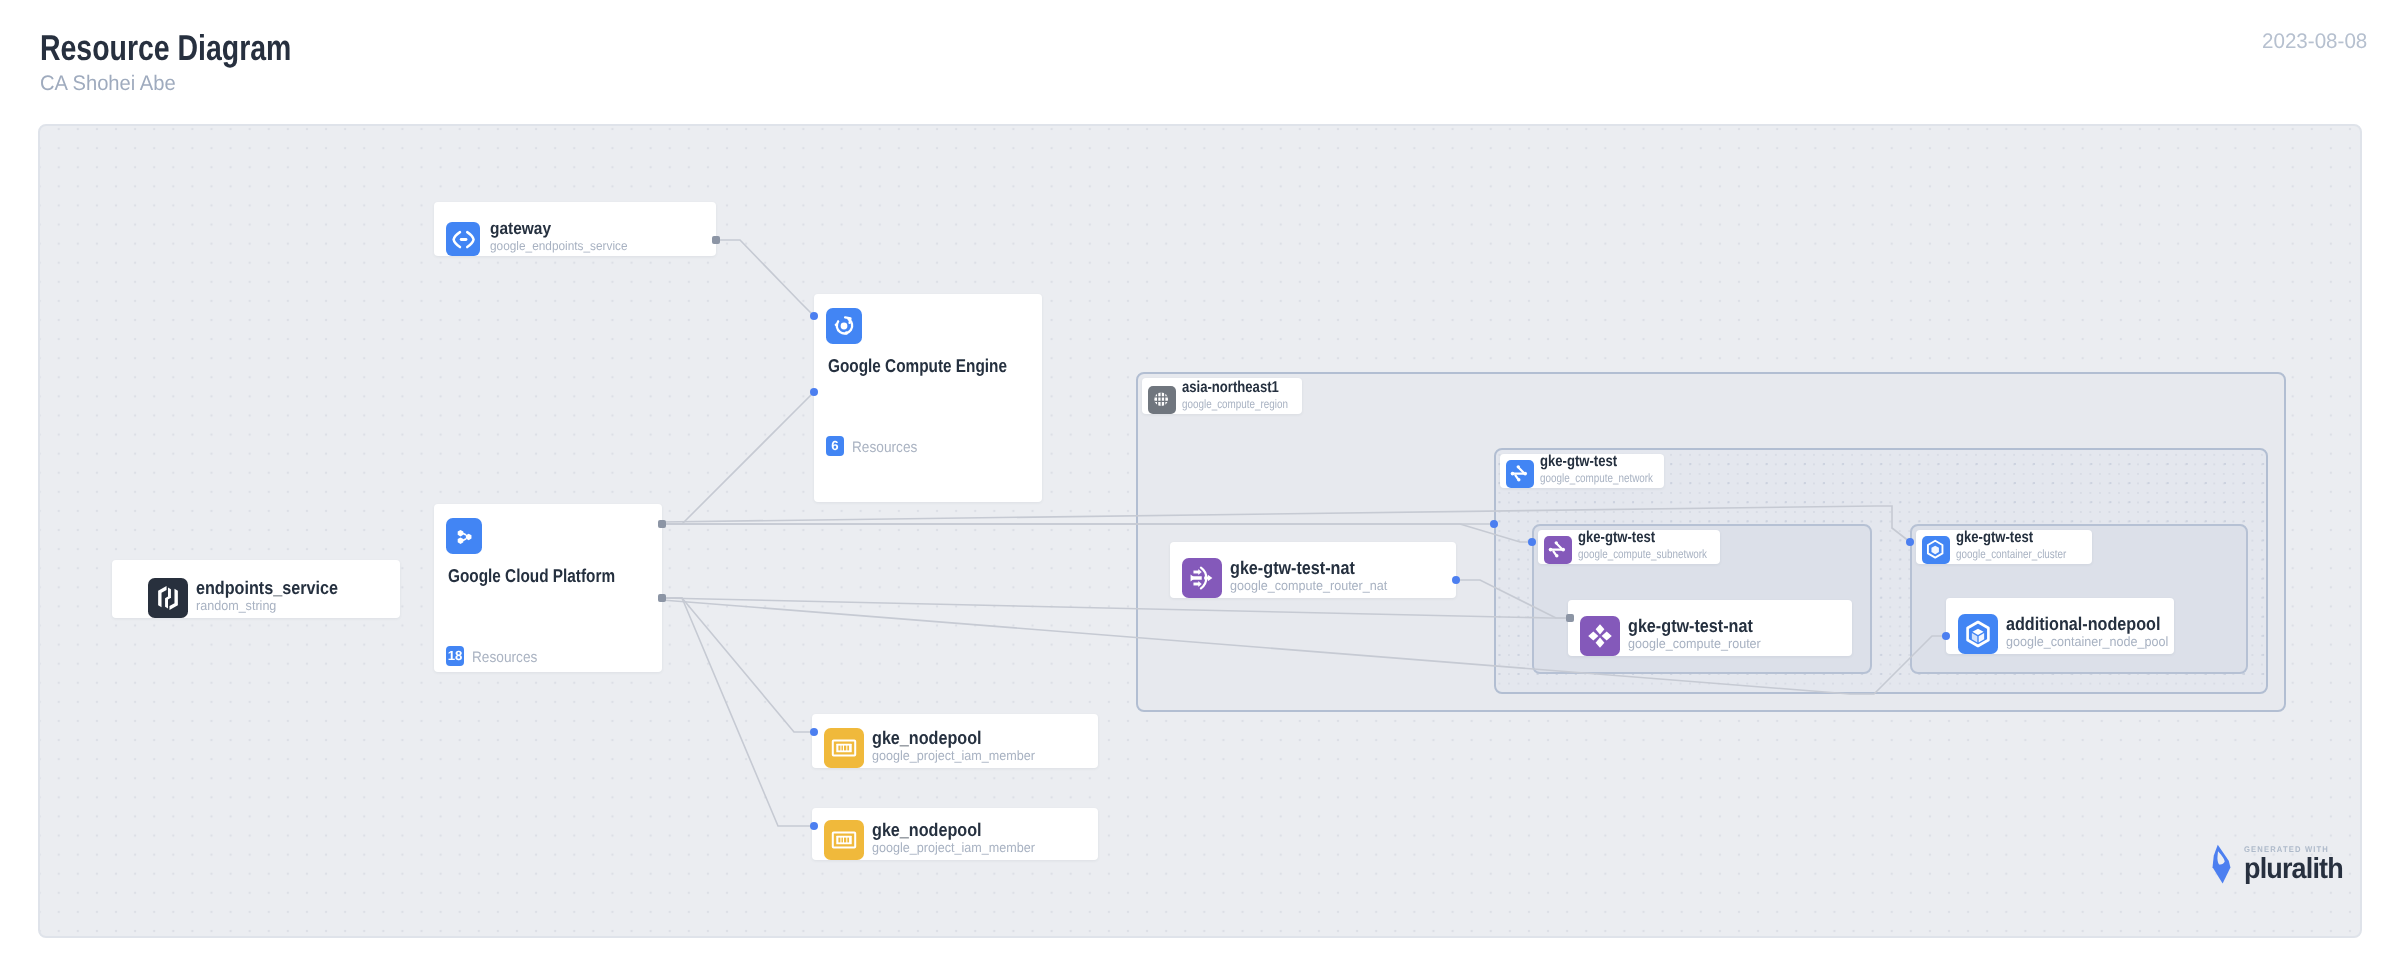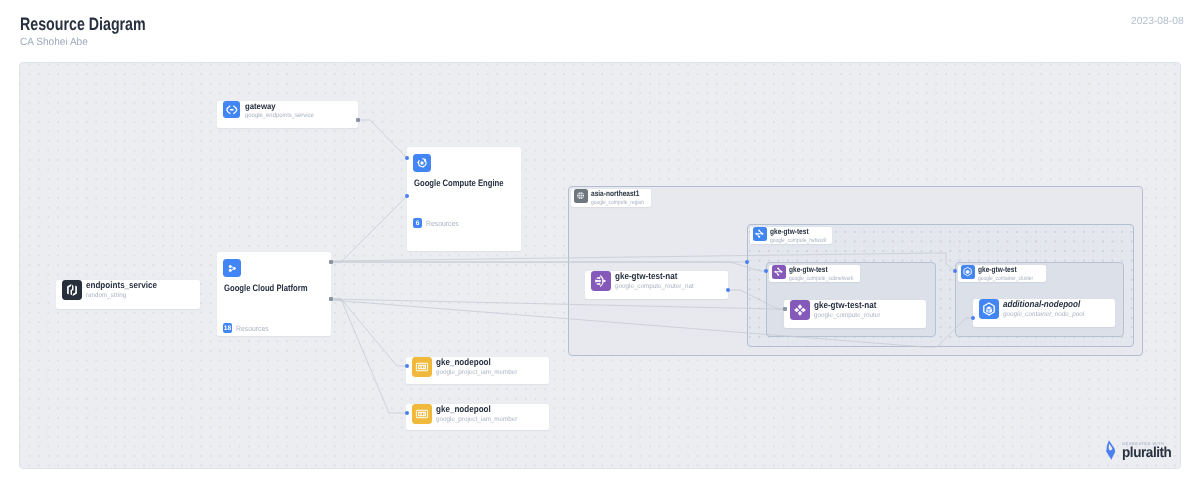--- a/index.html
+++ b/index.html
@@ -28,21 +28,21 @@
   .grp.g2{background-color:#e4e7ee;
     background-image:radial-gradient(circle, #ccd2df 0.68px, transparent 0.72px),
                      radial-gradient(circle, #d8dce5 0.6px, transparent 0.65px);
     background-size:9.56px 9.56px, 4.78px 4.78px;
     background-position:6.5px 2.2px, 4.1px 4.8px;}
   .grp.g3{background:#dce0e9;border-color:#b6c1d4;}
 
   
   .node{position:absolute;background:#fff;border-radius:2px;box-sizing:border-box;
         box-shadow:0 0.5px 1.5px rgba(60,72,95,0.08);}
-  .nrow{display:flex;align-items:flex-start;height:100%;}
+  .nrow{display:flex;align-items:flex-end;height:100%;}
   .ico{flex:none;border-radius:3.5px;display:flex;align-items:center;justify-content:center;}
   .ntext{display:flex;flex-direction:column;justify-content:center;min-width:0;}
   .ntitle{font-weight:bold;color:#25303f;white-space:nowrap;transform-origin:left center;}
   .nsub{color:#a8b2c2;white-space:nowrap;transform-origin:left center;}
 
   
   .bignode{position:absolute;background:#fff;border-radius:2px;box-sizing:border-box;
            box-shadow:0 0.5px 1.5px rgba(60,72,95,0.08);}
   .bignode .bi{position:absolute;border-radius:4px;display:flex;align-items:center;justify-content:center;}
   .bignode .bt{position:absolute;font-weight:bold;color:#25303f;white-space:nowrap;
@@ -50,21 +50,21 @@
   .bignode .bres{position:absolute;display:flex;align-items:center;}
   .bignode .bcount{background:#4285f4;color:#fff;border-radius:2.5px;font-weight:bold;
                display:flex;align-items:center;justify-content:center;}
   .bignode .blabel{color:#aab3c2;}
 
   
   .h{position:absolute;border-radius:50%;z-index:5;}
   .h.blue{background:#4c7ff0;}
   .h.grey{background:#8c95a5;border-radius:1px;}
 
-  .pl{position:absolute;left:1102px;top:439px;display:flex;align-items:flex-end;}
+  .pl{position:absolute;left:1102px;top:421px;display:flex;align-items:flex-start;}
   .pl .pltxt{display:flex;flex-direction:column;margin-left:5px;margin-top:1px;}
   .pl .plsmall{font-size:4.1px;letter-spacing:0.62px;color:#aebaca;font-weight:bold;line-height:5px;
                transform:scaleX(0.93);transform-origin:left top;}
   .pl .plname{font-size:14.5px;font-weight:bold;color:#27303f;letter-spacing:-0.45px;line-height:14px;margin-top:0.5px;
               transform:scaleX(0.93);transform-origin:left top;}
 </style>
 </head>
 <body>
 
 <div class="page">
@@ -112,21 +112,21 @@
                 <path d="M15.2 5.4 C18.6 7.6 20.4 9.8 20.8 12 20.4 14.2 18.6 16.4 15.2 18.6" fill="none" stroke="#fff" stroke-width="2.2" stroke-linecap="round"></path>
                 <path d="M9.9 12h4.2" stroke="#fff" stroke-width="2.6" stroke-linecap="round"></path>
               </svg>
             </div>
             <div class="ntext" style="margin-left:5px;">
               <div class="ntitle" style="font-size:8.6px;line-height:10.1px;transform:scaleX(0.9);">gateway</div>
               <div class="nsub" style="font-size:6.3px;line-height:8.3px;transform:scaleX(0.94);margin-top:0.6px;">google_endpoints_service</div>
             </div>
           </div>
         </div>
-        <div class="node" style="left: 36px; top: 217px; width: 144px; height: 29px;">
+        <div class="node" style="left: 36px; top: 217px; width: 144px; height: 29px; padding-left: 12px;">
           <div class="nrow">
             <div class="ico" style="margin-left:6px;width:20px;height:20px;border-radius:3.4px;background:#28303d">
               <svg width="16" height="16" viewBox="0 0 24 24">
                 <path d="M10.9 3.0 4.6 6.6v10.8l2.55 1.5V8.1l3.75-2.15z" fill="#fff"></path>
                 <path d="M13.1 21.0 19.4 17.4V6.6l-2.55-1.5V15.9l-3.75 2.15z" fill="#fff"></path>
                 <path d="M9.8 5.5 9.8 18.5 12.0 19.8 12.0 13.1 14.2 11.9 14.2 18.5 12.0 19.8 14.2 18.5 14.2 5.5 12.0 4.2 12.0 10.9 9.8 12.1 9.8 5.5z" fill="#fff"></path>
               </svg>
             </div>
             <div class="ntext" style="margin-left:4px;">
               <div class="ntitle" style="font-size:9.2px;line-height:10.7px;transform:scaleX(0.88);">endpoints_service</div>
@@ -269,21 +269,21 @@
                 <path d="M12 3.0 19.8 7.5v9L12 21 4.2 16.5v-9z" fill="none" stroke="#fff" stroke-width="2.0" stroke-linejoin="round"></path>
                 <path d="M12 8.2 16.0 10.5v4.6L12 17.4 8.0 15.1v-4.6z" fill="#fff" opacity="0.92"></path>
               </svg>
             </div>
             <div class="ntext" style="margin-left:3px;">
               <div class="ntitle" style="font-size:7.9px;line-height:9.4px;transform:scaleX(0.83);">gke-gtw-test</div>
               <div class="nsub" style="font-size:6.1px;line-height:8.1px;transform:scaleX(0.81);margin-top:0.4px;">google_container_cluster</div>
             </div>
           </div>
         </div>
-        <div class="node" style="left: 953px; top: 236px; width: 142px; height: 28px; font-style: italic;">
+        <div class="node" style="left: 953px; top: 236px; width: 114px; height: 28px;">
           <div class="nrow">
             <div class="ico" style="margin-left:6px;width:20px;height:20px;border-radius:3.4px;background:#4285f4">
               <svg width="16" height="16" viewBox="0 0 24 24">
                 <path d="M12 3.0 19.8 7.5v9L12 21 4.2 16.5v-9z" fill="none" stroke="#fff" stroke-width="2.0" stroke-linejoin="round"></path>
                 <path d="M12 8.0 16.2 10.4 12 12.8 7.8 10.4z" fill="#fff"></path>
                 <path d="M7.4 11.3 11.5 13.65v4.7L7.4 16.0z" fill="#fff" opacity="0.75"></path>
                 <path d="M16.6 11.3 12.5 13.65v4.7L16.6 16.0z" fill="#fff" opacity="0.92"></path>
               </svg>
             </div>
             <div class="ntext" style="margin-left:4px;">

